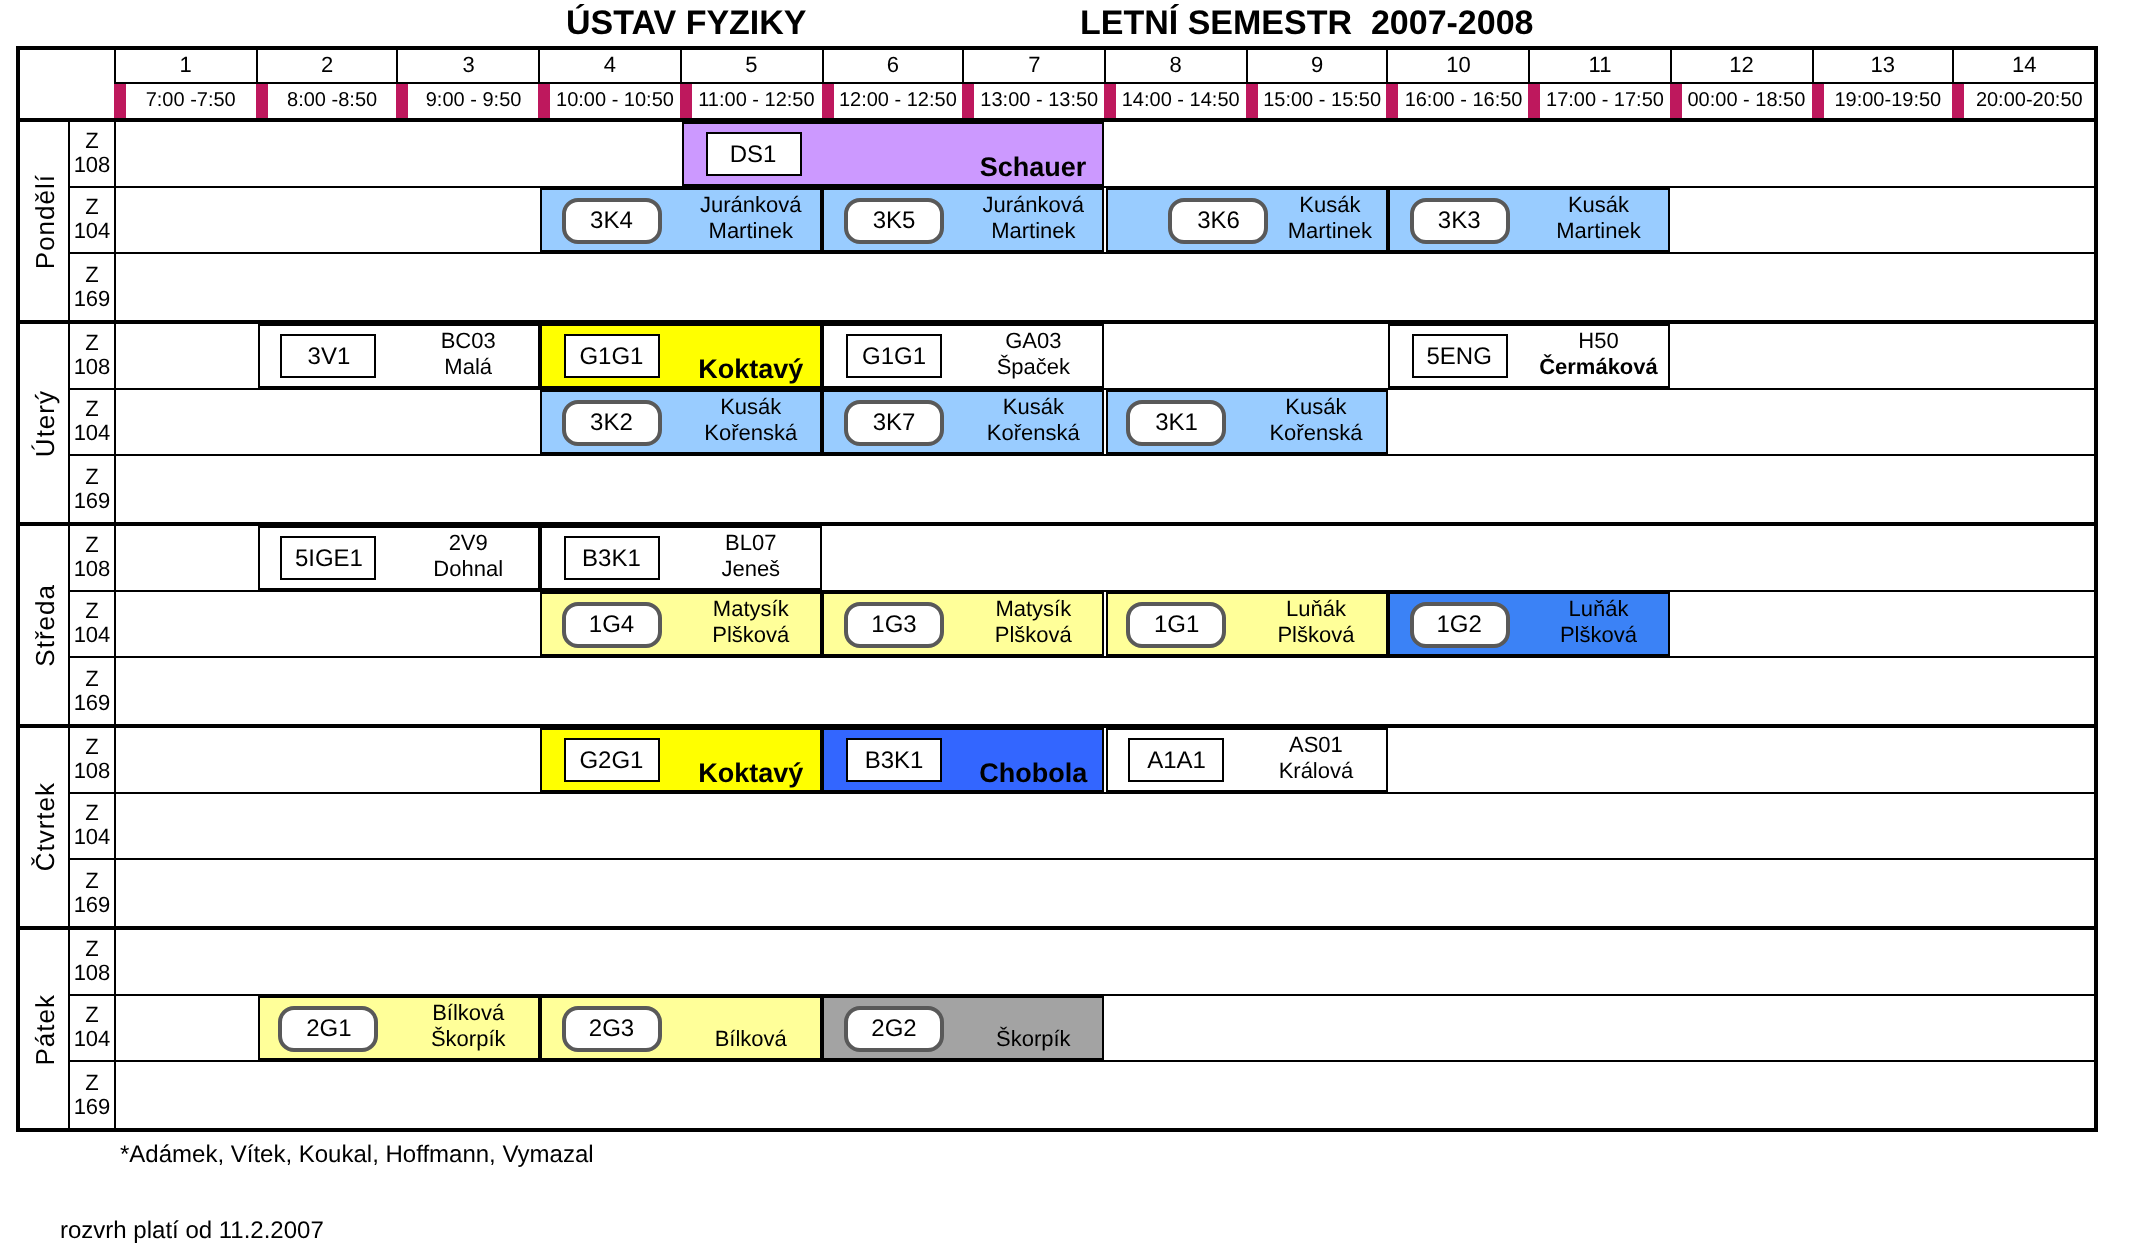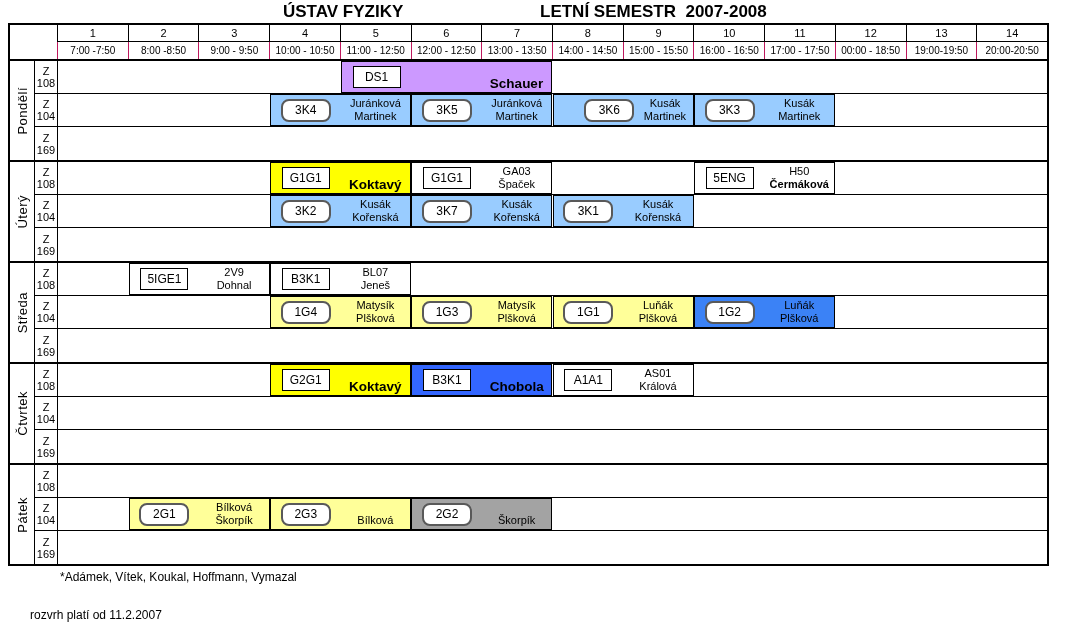--- a/index.html
+++ b/index.html
@@ -16,21 +16,21 @@
     border:2px solid #000; box-sizing:border-box; background:#fff;
   }
   
   .hdr { display:grid; grid-template-columns:47px repeat(14,1fr); grid-template-rows:17px 17px; border-bottom:2px solid #000; }
   .hdr .corner { grid-row:1 / 3; grid-column:1; }
   .hdr .num {
     border-left:1px solid #000; border-bottom:1px solid #000;
     font-size:11px; display:flex; align-items:center; justify-content:center;
   }
   .hdr .time {
-    border-left:1px solid #be185d; font-size:10px;
+    border-left:6px solid #be185d; font-size:10px;
     display:flex; align-items:center; justify-content:center; white-space:nowrap; overflow:hidden;
   }
   
   .band { display:flex; border-bottom:2px solid #000; }
   .band:last-child { border-bottom:none; }
   .day-label { width:24px; border-right:1px solid #000; display:flex; align-items:center; justify-content:center; font-size:13px; }
   .day-label span { writing-mode:vertical-rl; transform:rotate(180deg); letter-spacing:0.5px; }
   .rows { flex:1; display:flex; flex-direction:column; }
   .rrow { display:flex; height:33px; border-bottom:1px solid #000; box-sizing:border-box; }
   .rrow:last-child { border-bottom:none; }
@@ -177,20 +177,29 @@
         <div class="day-label">
           <span>Úterý</span>
         </div>
         <div class="rows">
           <div class="rrow">
             <div class="room">
               <div>Z</div>
               <div>108</div>
             </div>
             <div class="rbody">
+              <div class="block" style="left: 7.14286%; width: 14.2857%; background: rgb(255, 255, 255);">
+                <div class="chip-cell" style="width: 50%;">
+                  <div class="chip rect">3V1</div>
+                </div>
+                <div class="txt-cell" style="width: 50%;">
+                  <div class="l1">BC03</div>
+                  <div class="l2">Malá</div>
+                </div>
+              </div>
               <div class="block" style="left: 21.4286%; width: 14.2857%; background: rgb(255, 255, 0);">
                 <div class="chip-cell" style="width: 50%;">
                   <div class="chip rect">G1G1</div>
                 </div>
                 <div class="txt-cell" style="width: 50%;">
                   <div class="l1"></div>
                   <div class="l2 bold-large">Koktavý</div>
                 </div>
               </div>
               <div class="block" style="left: 35.7143%; width: 14.2857%; background: rgb(255, 255, 255);">

